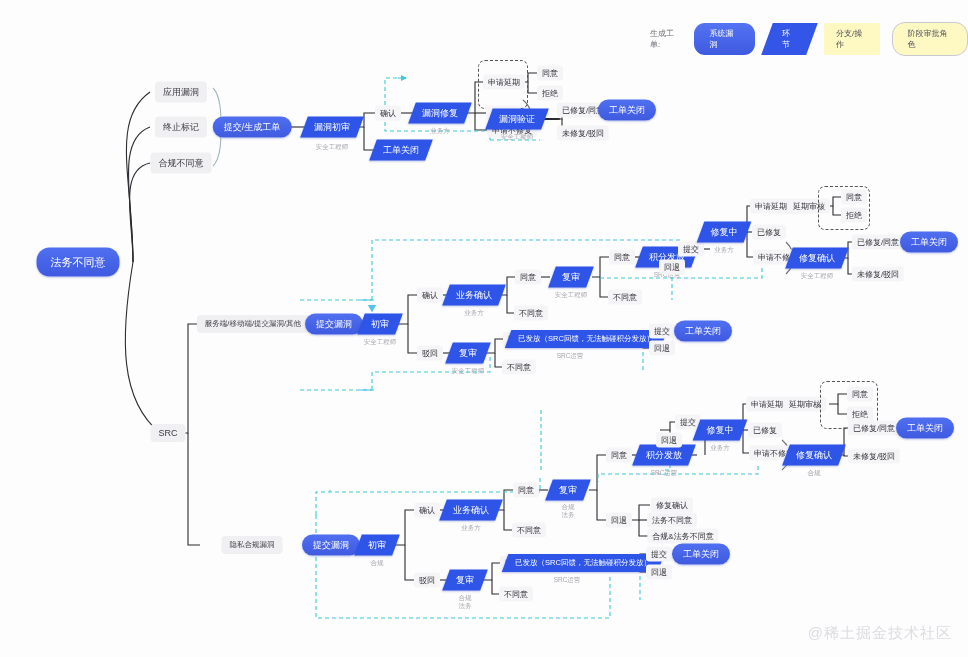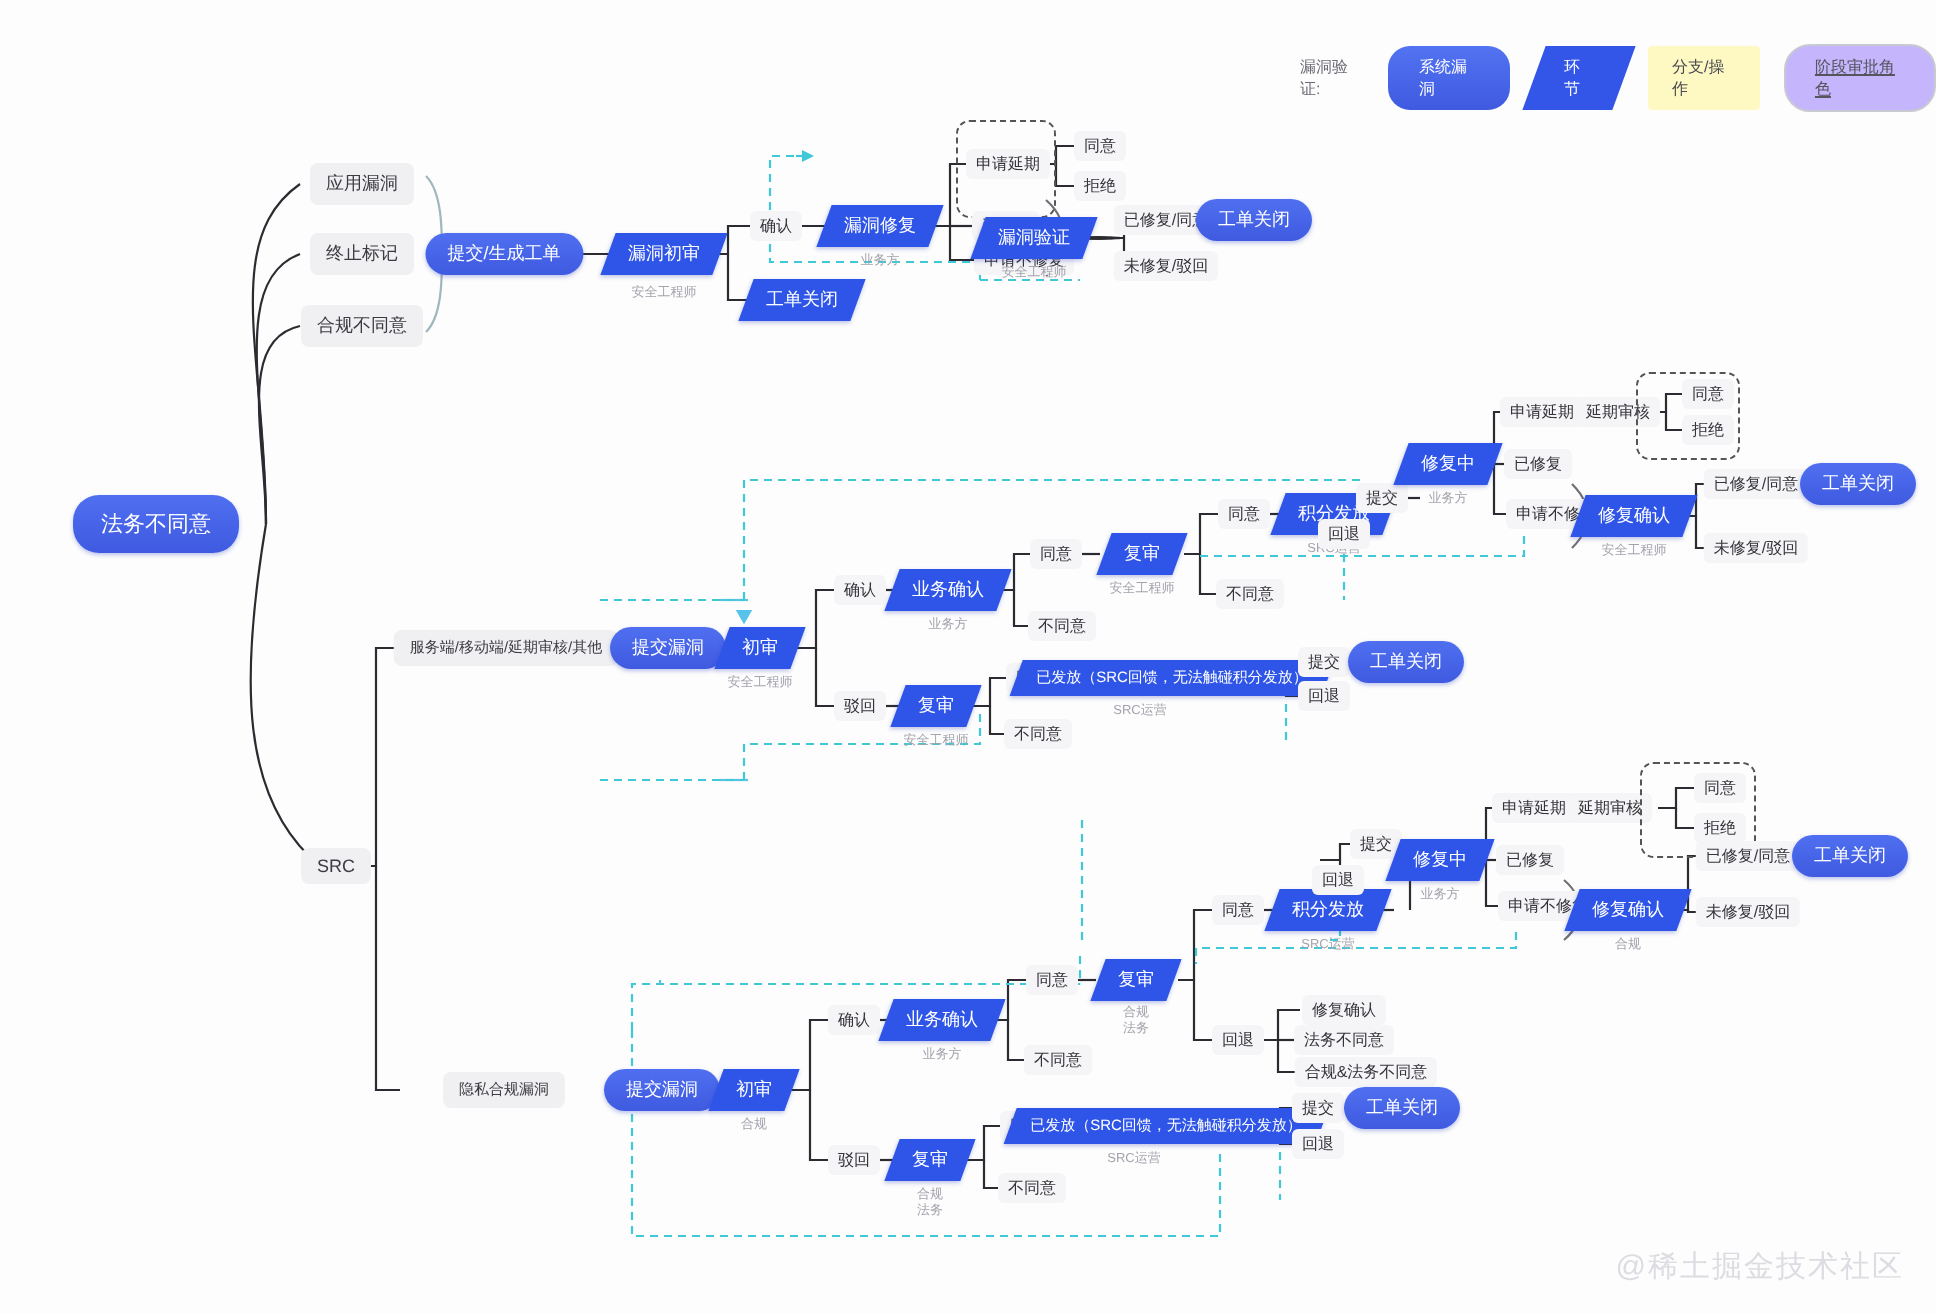--- a/index.html
+++ b/index.html
@@ -41,21 +41,21 @@
   
   #legend{position:absolute;top:22px;left:650px;display:flex;align-items:center;gap:12px;}
   #legend .lbl{color:#6e6e78;font-size:8px;}
   .lg-pill{background:linear-gradient(180deg,#5273f2,#3f5ae0);color:#fff;
            border-radius:11px;font-size:8px;padding:5px 15px;}
   .lg-par{background:#3355e8;color:#fff;font-size:8px;padding:5px 15px;
           transform:skewX(-20deg);}
   .lg-par span{display:block;transform:skewX(20deg);}
   .lg-grey{background:#fef9c3;color:#4a4a52;font-size:8px;padding:5px 12px;border-radius:2px;}
   .lg-round{border:1px solid #c9c9d2;border-radius:13px;color:#55555e;
-            font-size:8px;padding:5px 14px;background:#c4b5fd;text-decoration:underline;}
+            font-size:8px;padding:5px 14px;background:#fef9c3;}
 
   #watermark{position:absolute;right:16px;bottom:14px;color:#dcdce2;
              font-size:15px;letter-spacing:1px;}
 </style>
 </head>
 <body>
 
 <div id="canvas">
 
   <svg class="wires">
@@ -295,35 +295,35 @@
       <path d="M330,490 L330,492"></path>
     </g>
     <g fill="none" stroke="#3ec8d8" stroke-width="1.1" stroke-dasharray="4,3">
       <path d="M540,478 L540,492"></path>
       <path d="M598,474 L598,482"></path>
       <path d="M541,410 L541,472"></path>
     </g>
   </svg>
 
   <div id="legend">
-    <span class="lbl">漏洞验证:</span>
+    <span class="lbl">生成工单:</span>
     <span class="lg-pill">系统漏洞</span>
     <span class="lg-par">
         <span>环节</span>
       </span>
     <span class="lg-grey">分支/操作</span>
     <span class="lg-round">阶段审批角色</span>
   </div>
 
   <div class="node n-pill" style="left:78px;top:262px;font-size:11px;padding:7px 14px;border-radius:13px;">法务不同意</div>
   <div class="node n-grey" style="left:181px;top:92px;">应用漏洞</div>
   <div class="node n-grey" style="left:181px;top:127px;">终止标记</div>
   <div class="node n-grey" style="left:181px;top:163px;">合规不同意</div>
   <div class="node n-grey" style="left:168px;top:433px;">SRC</div>
-  <div class="node n-grey" style="left:253px;top:324px;font-size:7.5px;">服务端/移动端/延期审核/其他</div>
+  <div class="node n-grey" style="left:253px;top:324px;font-size:7.5px;">服务端/移动端/提交漏洞/其他</div>
   <div class="node n-grey" style="left:252px;top:545px;font-size:7.5px;">隐私合规漏洞</div>
 
   <div class="node n-pill" style="left:252px;top:127px;">提交/生成工单</div>
   <div class="node n-par" style="left:332px;top:127px;">
       <span>漏洞初审</span>
     </div>
   <div class="role" style="left:332px;top:143px;">安全工程师</div>
   <div class="node n-txt" style="left:388px;top:113px;">确认</div>
   <div class="node n-txt" style="left:388px;top:150px;">驳回</div>
   <div class="node n-par" style="left:440px;top:113px;">

